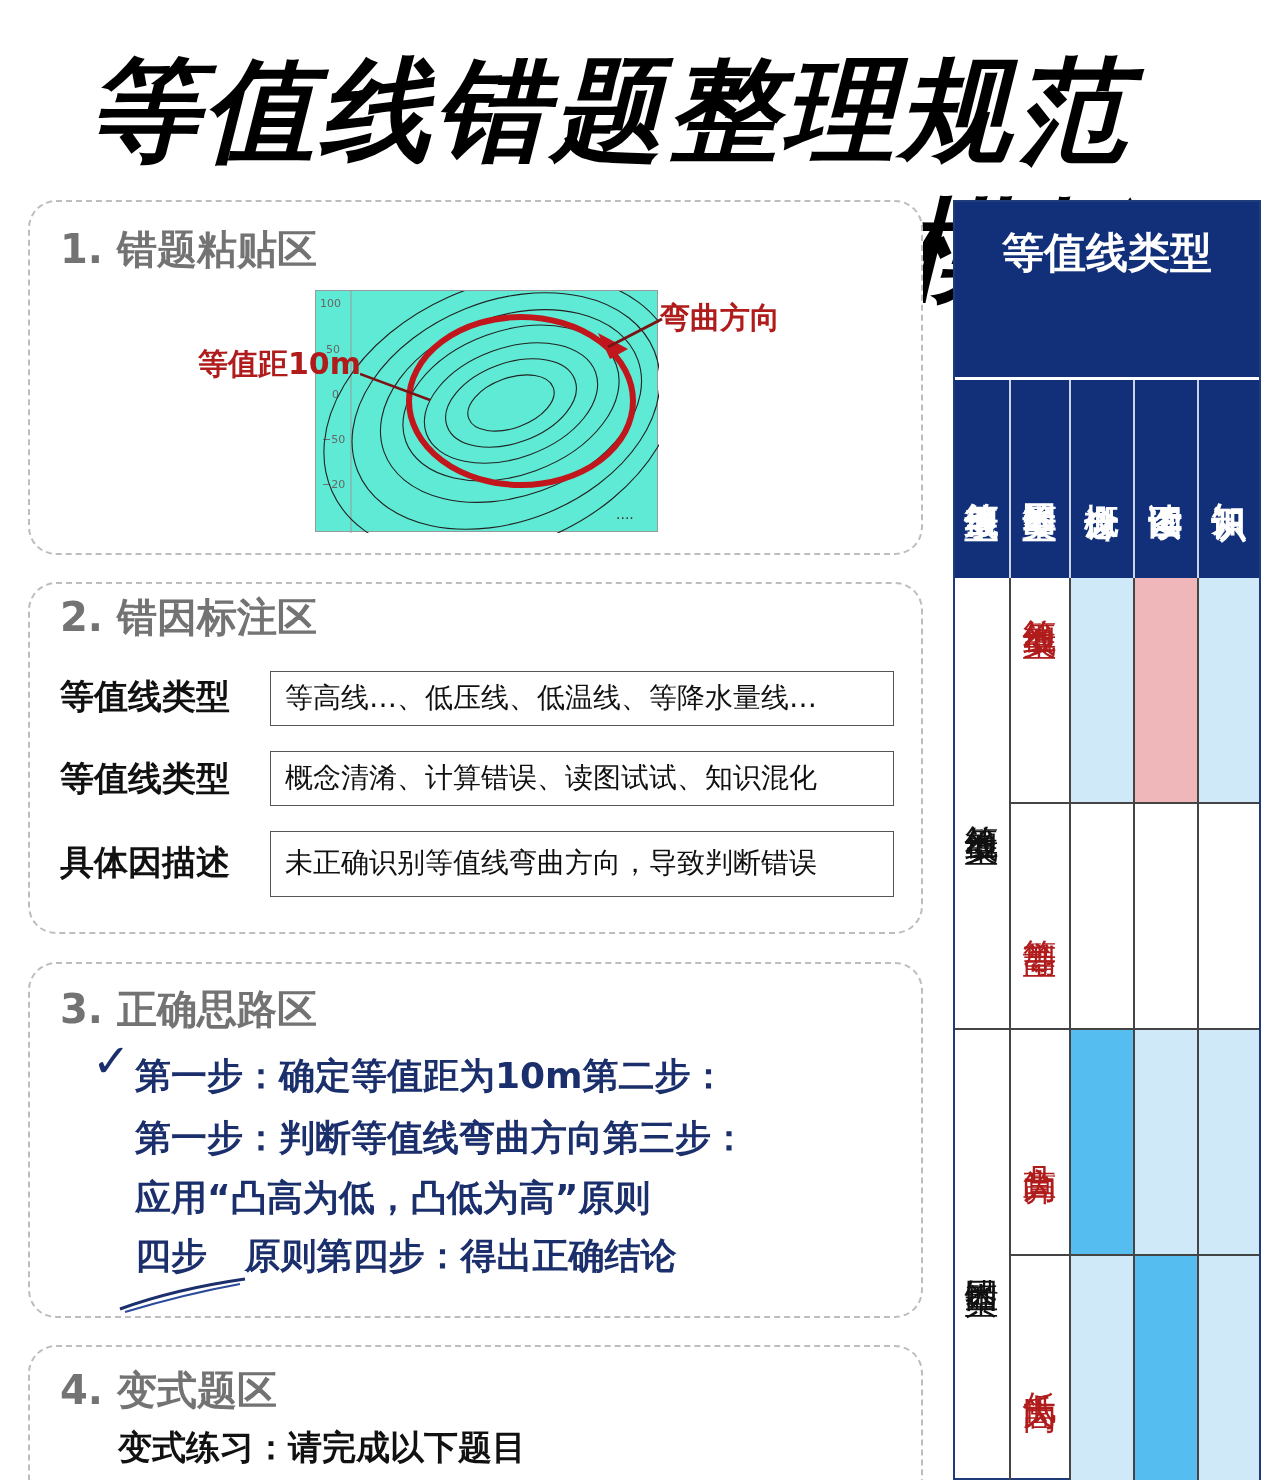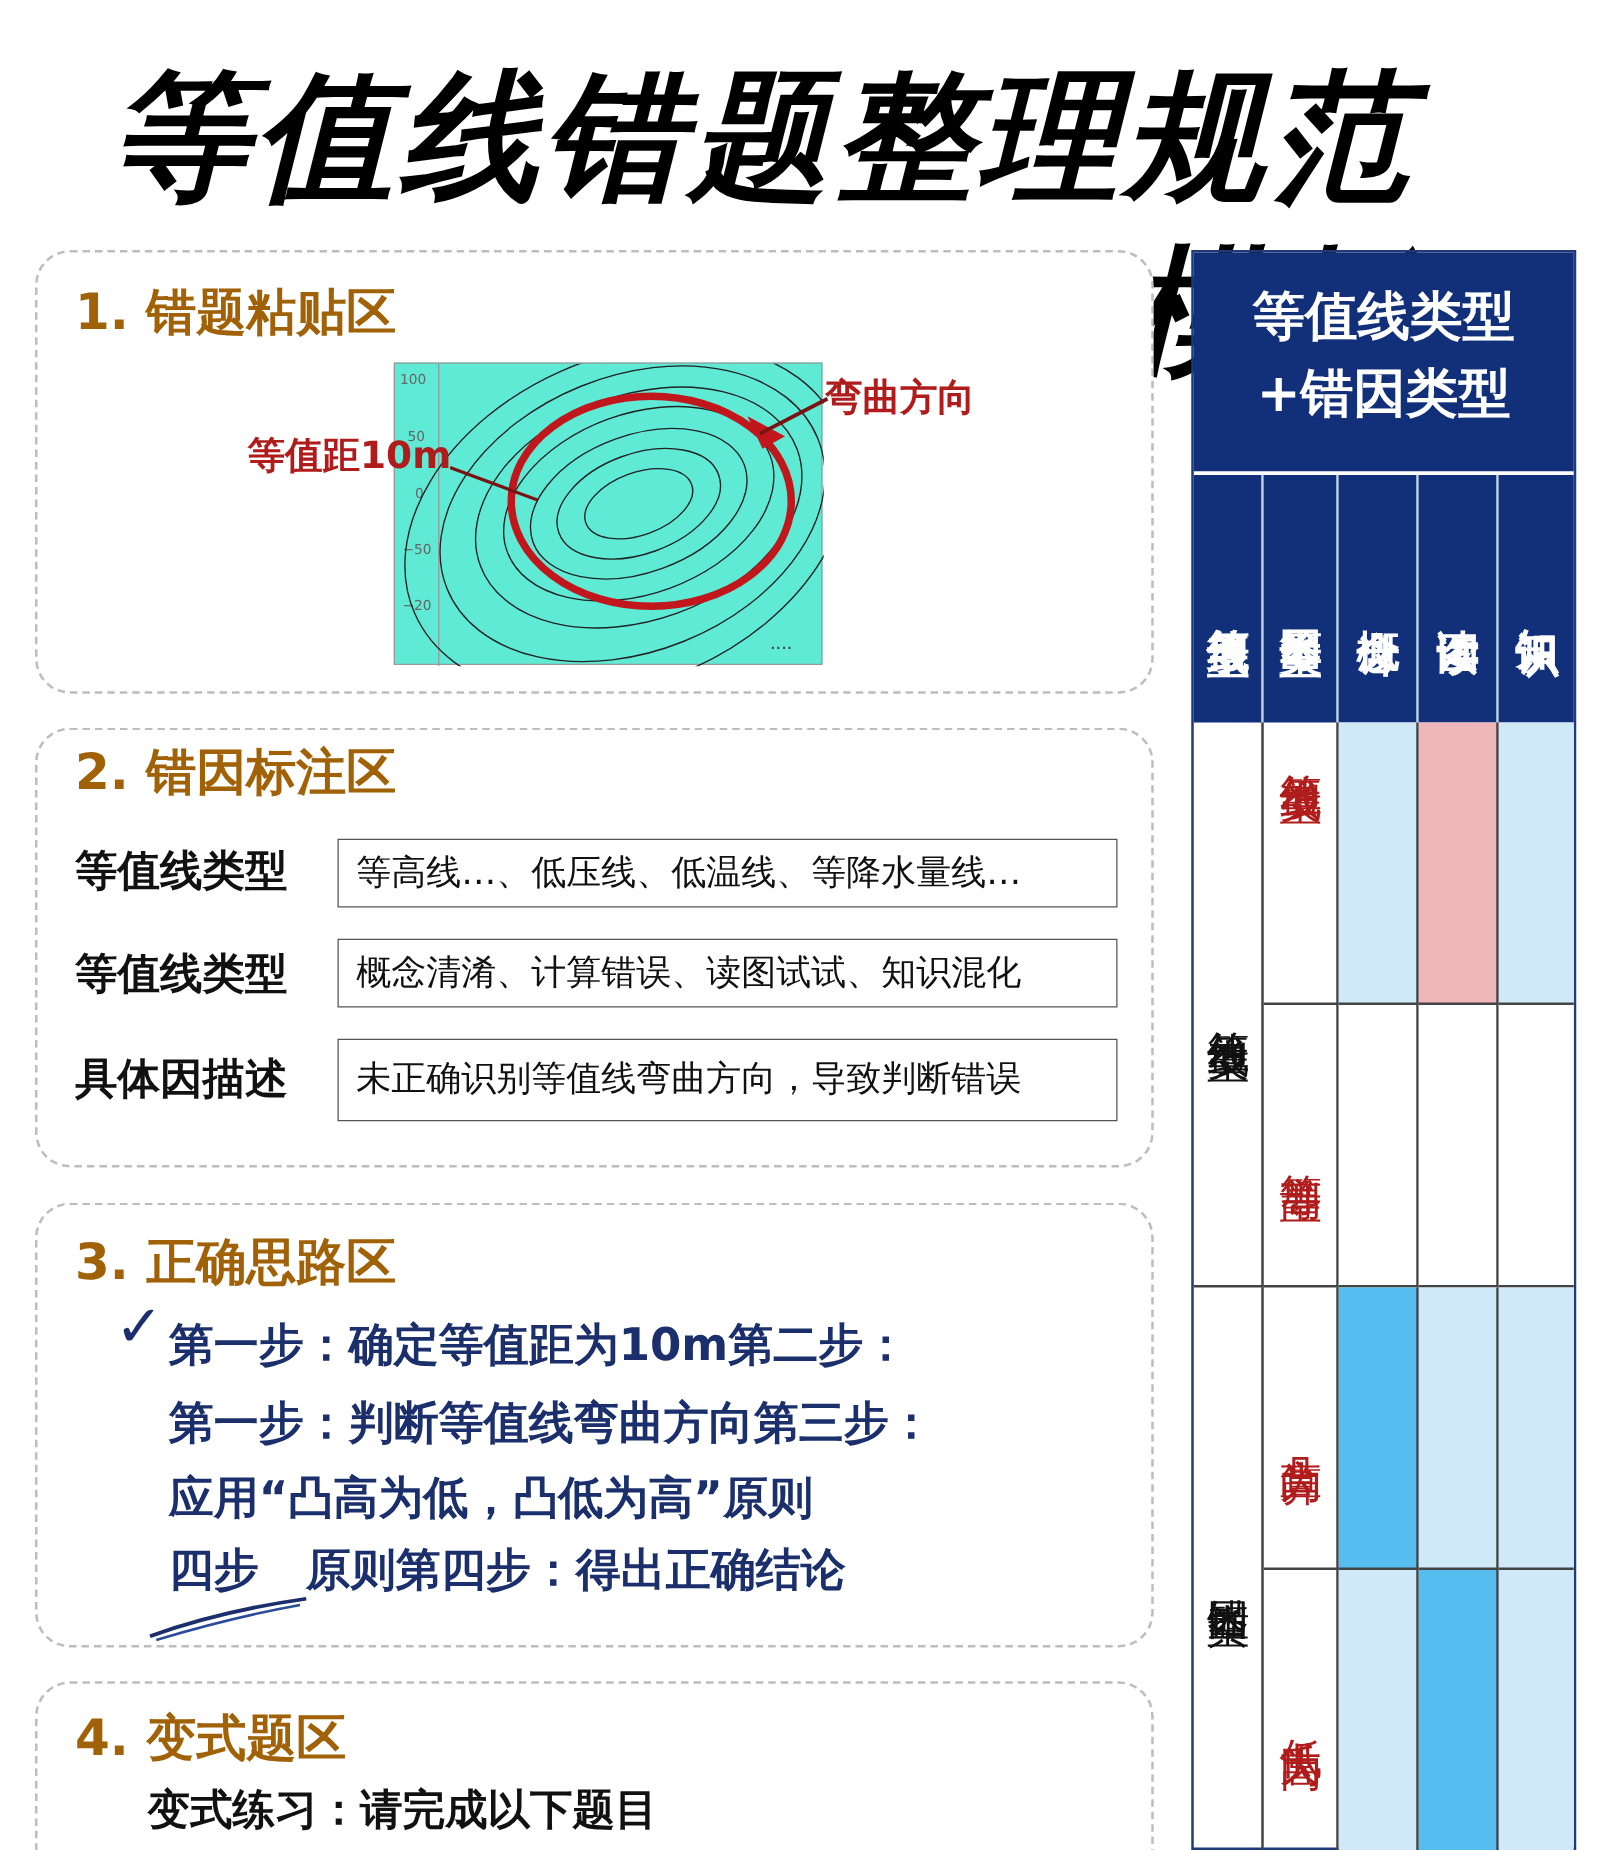--- a/index.html
+++ b/index.html
@@ -1,19 +1,19 @@
 <!DOCTYPE html>
 <html><head>
 <meta charset="utf-8">
 <style>
   * { box-sizing: border-box; margin: 0; padding: 0; }
   body { width: 1280px; height: 1480px; background: #ffffff; font-family: "DejaVu Sans", "Liberation Sans", sans-serif; color: #111; position: relative; overflow: hidden; }
   .title { position: absolute; left: 0; top: 40px; width: 1131px; text-align: right; font-size: 112px; font-weight: 900; letter-spacing: 4px; color: #000; line-height: 140px; font-style: italic; }
   .section { position: absolute; left: 28px; width: 895px; border: 2px dashed #bdbdbd; border-radius: 28px; background: #fff; }
-  .sec-title { position: absolute; left: 30px; font-size: 40px; font-weight: bold; color: #a16207; }
+  .sec-title { position: absolute; left: 30px; font-size: 40px; font-weight: bold; color: #737373; }
   #s1 { top: 200px; height: 355px; }
   #s2 { top: 582px; height: 352px; }
   #s3 { top: 962px; height: 356px; }
   #s4 { top: 1345px; height: 160px; }
   .plot { position: absolute; left: 285px; top: 88px; width: 343px; height: 242px; border: 1px solid #999; background: #5eead4; }
   .ann { position: absolute; color: #b01c1c; font-size: 30px; font-weight: bold; white-space: nowrap; }
   .row-label { position: absolute; left: 30px; font-size: 34px; font-weight: bold; color: #111; }
   .row-box { position: absolute; left: 240px; width: 624px; height: 55px; border: 1.5px solid #555; padding: 0 14px; font-size: 28px; line-height: 52px; white-space: nowrap; overflow: hidden; color: #111; }
   .step { position: absolute; left: 105px; font-size: 36px; font-weight: bold; color: #1a2f6b; white-space: nowrap; }
   .sub { position: absolute; left: 88px; top: 78px; font-size: 34px; font-weight: bold; color: #111; }
@@ -91,21 +91,20 @@
 </div>
 
 <div class="section" id="s4">
   <div class="sec-title" style="top:16px">4. 变式题区</div>
   <div class="sub">变式练习：请完成以下题目</div>
 </div>
 
 <div class="matrix">
   <div class="m-head">
     <div>等值线类型</div>
-    <div>+错因类型</div>
   </div>
   <div class="col-head" style="left:0;width:56px">等值线型</div>
   <div class="col-head" style="left:56px;width:60px">等因类型</div>
   <div class="col-head" style="left:116px;width:64px">概念计</div>
   <div class="col-head" style="left:180px;width:64px">读读图</div>
   <div class="col-head" style="left:244px;width:60px;border-right:none">知识识</div>
 
   <div class="cell vtext blk" style="left:0;top:376px;width:56px;height:452px">等值线类型</div>
   <div class="cell vtext red" style="left:56px;top:376px;width:60px;height:226px;justify-content:flex-start;padding-top:14px">等值线类型</div>
   <div class="cell" style="left:116px;top:376px;width:64px;height:226px;background:#cfe9f8"></div>

